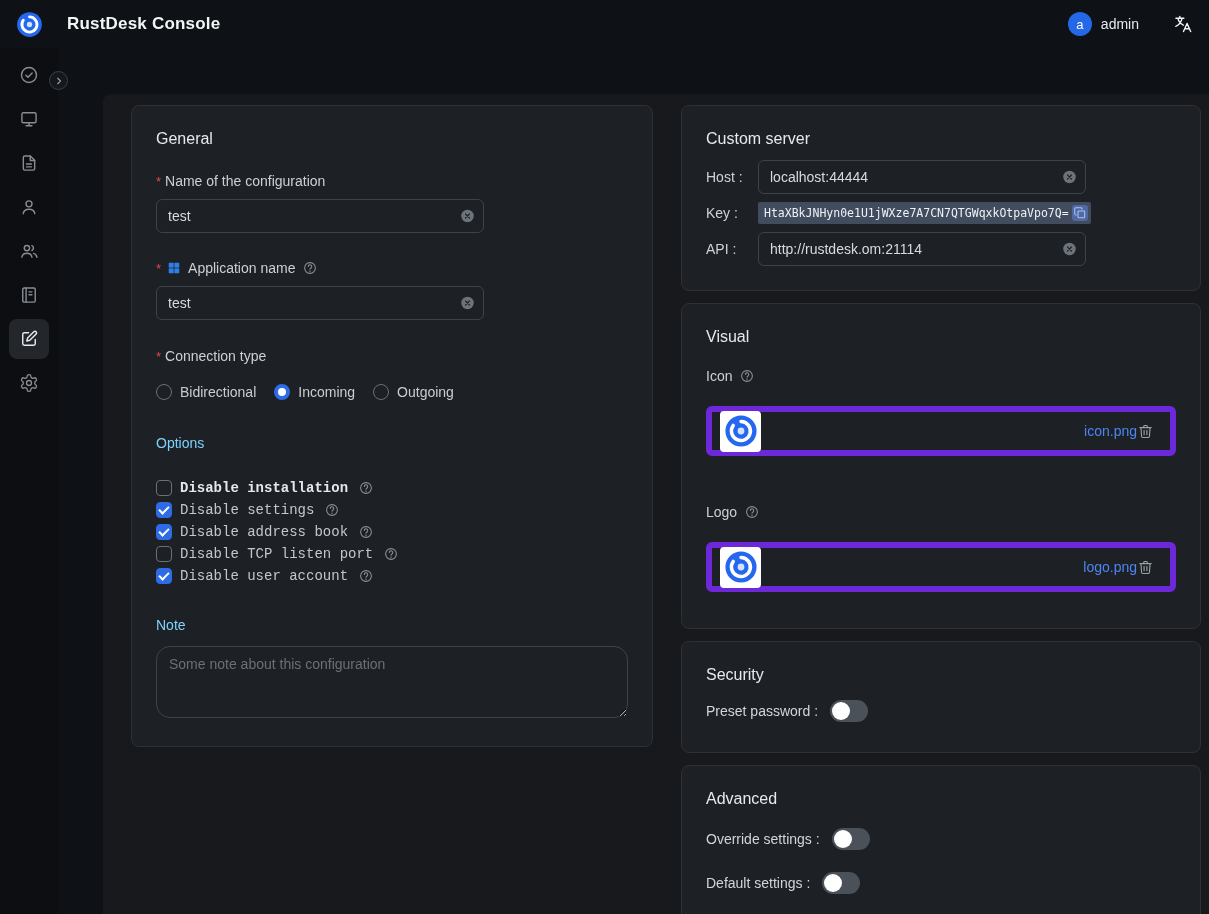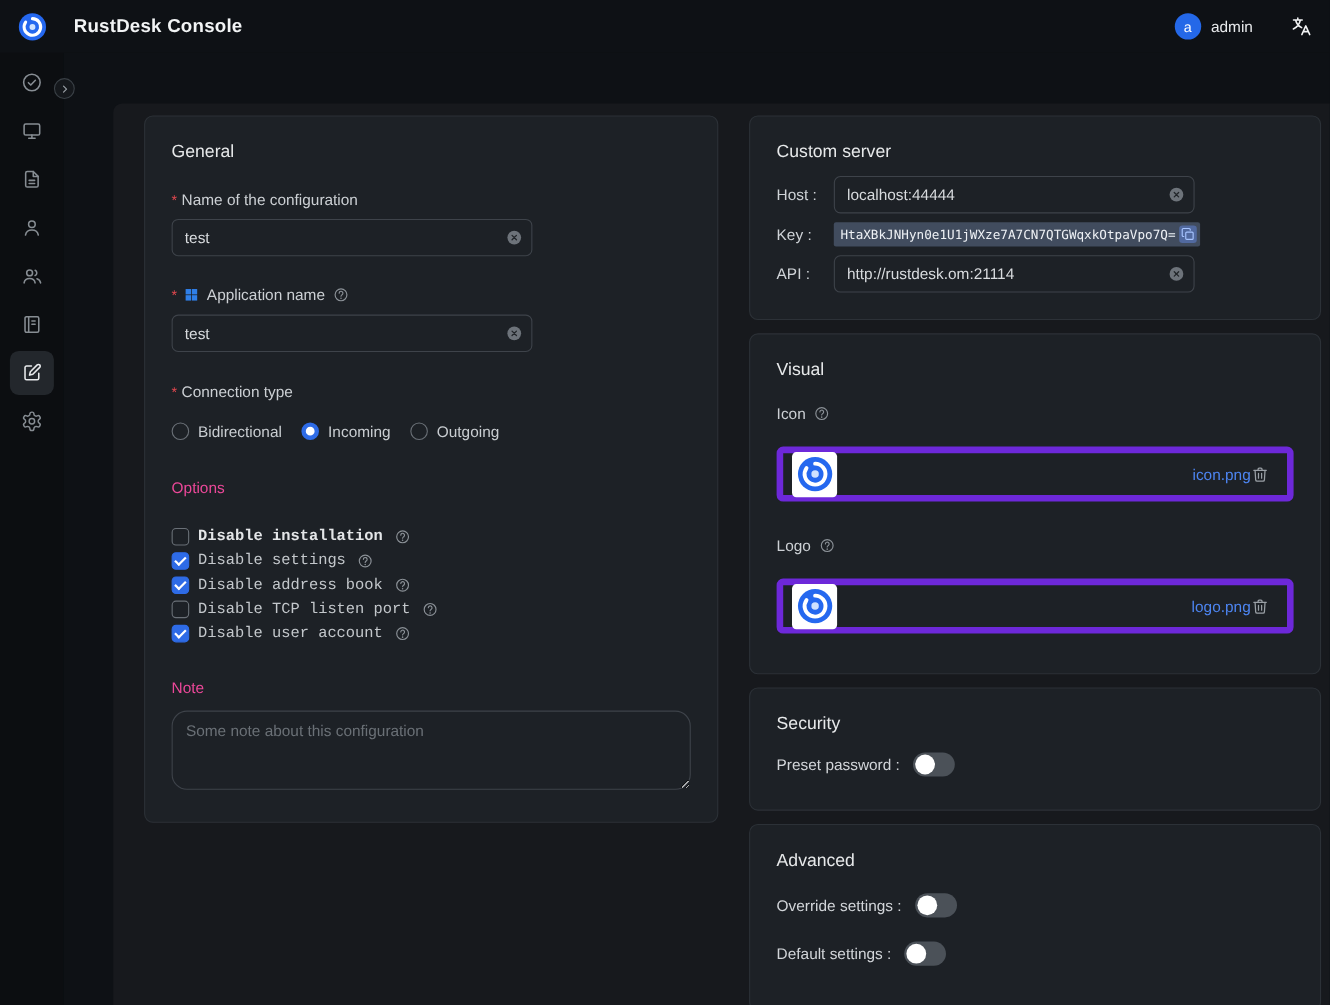--- a/index.html
+++ b/index.html
@@ -58,21 +58,21 @@
                 font-family:"Liberation Sans","DejaVu Sans",sans-serif; outline:none; }
   .clear-icon { position:absolute; right:9px; top:50%; transform:translateY(-50%);
                 color:#6d737a; cursor:pointer; display:flex; }
 
   .radio-row { display:flex; align-items:center; gap:18px; margin-top:20px; }
   .radio { display:flex; align-items:center; gap:8px; cursor:pointer; }
   .radio-dot { width:16px; height:16px; border-radius:50%; border:1.5px solid #6a7077; flex:none; }
   .radio-dot.on { border:4.5px solid #2e6be6; background:#fff; }
   .radio-label { font-size:14px; color:#c9cdd1; }
 
-  .section-label { font-size:14px; color:#ec4899; margin-top:35px; }
+  .section-label { font-size:14px; color:#7dd3fc; margin-top:35px; }
   .check-list { margin-top:26px; }
   .check-row { display:flex; align-items:center; gap:8px; height:22px; cursor:pointer;font-family:Liberation Mono, monospace; }
   .checkbox { width:16px; height:16px; border-radius:4px; border:1.5px solid #6a7077; position:relative; flex:none; }
   .checkbox.on { background:#2e6be6; border-color:#2e6be6; }
   .checkbox.on::after { content:""; position:absolute; left:4px; top:0.5px; width:4px; height:8px;
                         border-right:2px solid #fff; border-bottom:2px solid #fff; transform:rotate(45deg); }
   .check-label { font-size:14px; color:#c3c7cb; }
   .check-label.strong { color:#e4e6e8; font-weight:700; }
 
   .note-wrap { margin-top:13px; position:relative; }
@@ -452,21 +452,21 @@
                   <use href="#i-logo"></use>
                 </svg>
               </span>
             <span class="file-link">icon.png</span>
             <button class="trash-btn">
                 <svg class="ic" width="17" height="17">
                   <use href="#i-trash"></use>
                 </svg>
               </button>
           </div>
-          <div class="form-label" style="margin-top:32px;margin-bottom:0">
+          <div class="form-label" style="margin-top:48px;margin-bottom:0">
             <span>Logo</span>
             <span class="help-icon">
                 <svg class="ic" width="14" height="14">
                   <use href="#i-help"></use>
                 </svg>
               </span>
           </div>
           <div class="file-box">
             <span class="file-tile">
                 <svg class="ic" width="34" height="34">

